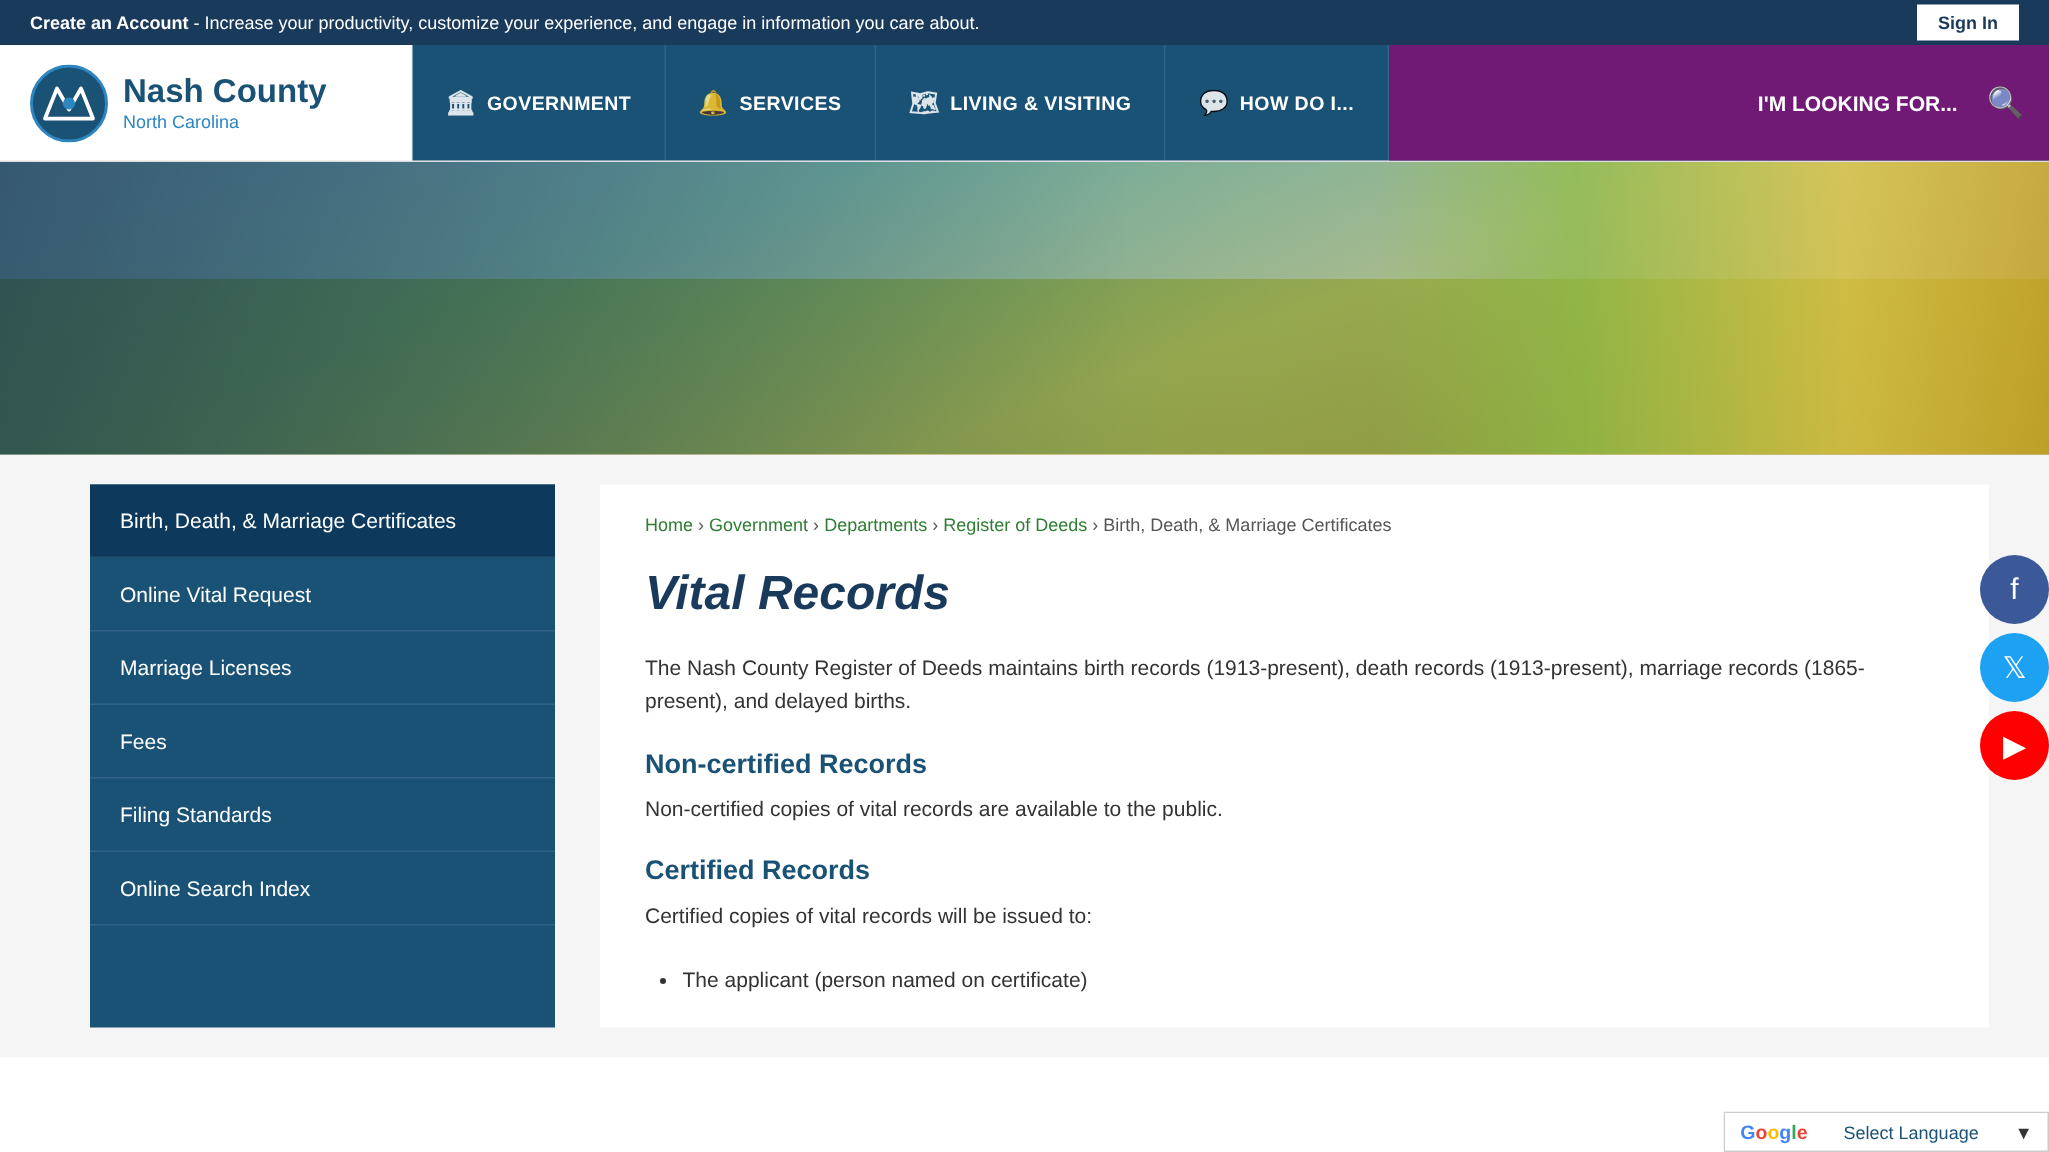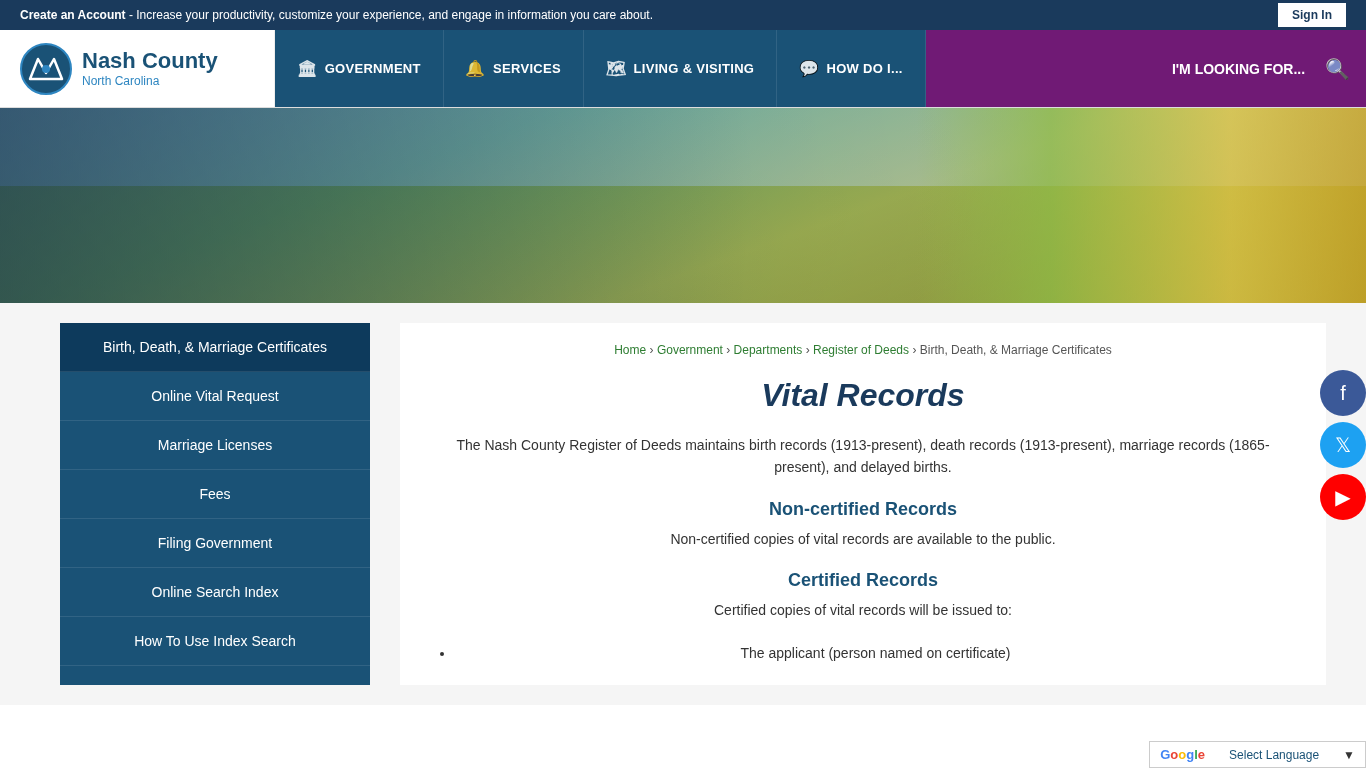--- a/index.html
+++ b/index.html
@@ -159,21 +159,20 @@
     .social-btn.youtube { background: #ff0000; border-radius: 50%; }
 
     
     .main-content {
       display: flex;
       max-width: 1366px;
       padding: 20px 40px 20px 60px;
       gap: 30px;
       background: #f5f5f5;
       min-height: 400px;
-      text-align: center;
     }
 
     
     .sidebar-nav {
       width: 310px;
       min-width: 310px;
       background: #1a5276;
       padding: 0;
       flex-shrink: 0;
     }
@@ -334,23 +333,22 @@
   </a>
 </div>
 
 <div class="main-content">
 
   <nav class="sidebar-nav">
     <a class="sidebar-nav-item active">Birth, Death, &amp; Marriage Certificates</a>
     <a class="sidebar-nav-item">Online Vital Request</a>
     <a class="sidebar-nav-item">Marriage Licenses</a>
     <a class="sidebar-nav-item">Fees</a>
-    <a class="sidebar-nav-item">Filing Government</a>
+    <a class="sidebar-nav-item">Filing Standards</a>
     <a class="sidebar-nav-item">Online Search Index</a>
-    <a class="sidebar-nav-item">How To Use Index Search</a>
   </nav>
 
   <div class="content-area">
 
     <div class="breadcrumb">
       <a>Home</a>
       <span> › </span>
       <a>Government</a>
       <span> › </span>
       <a>Departments</a>

